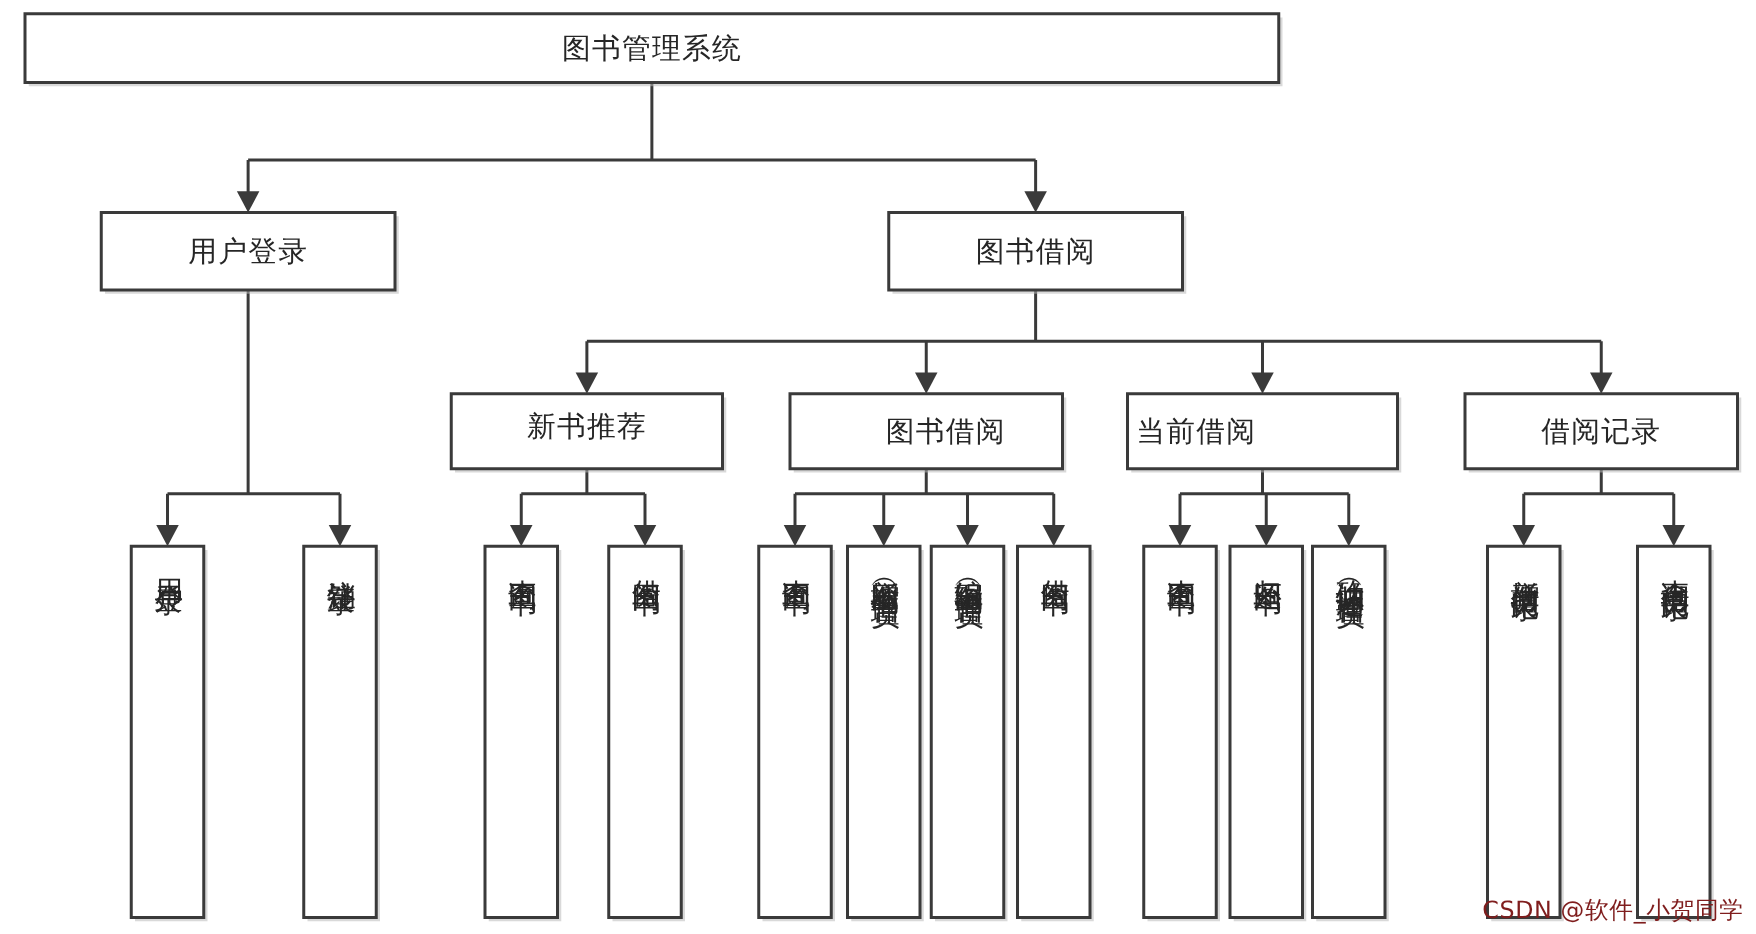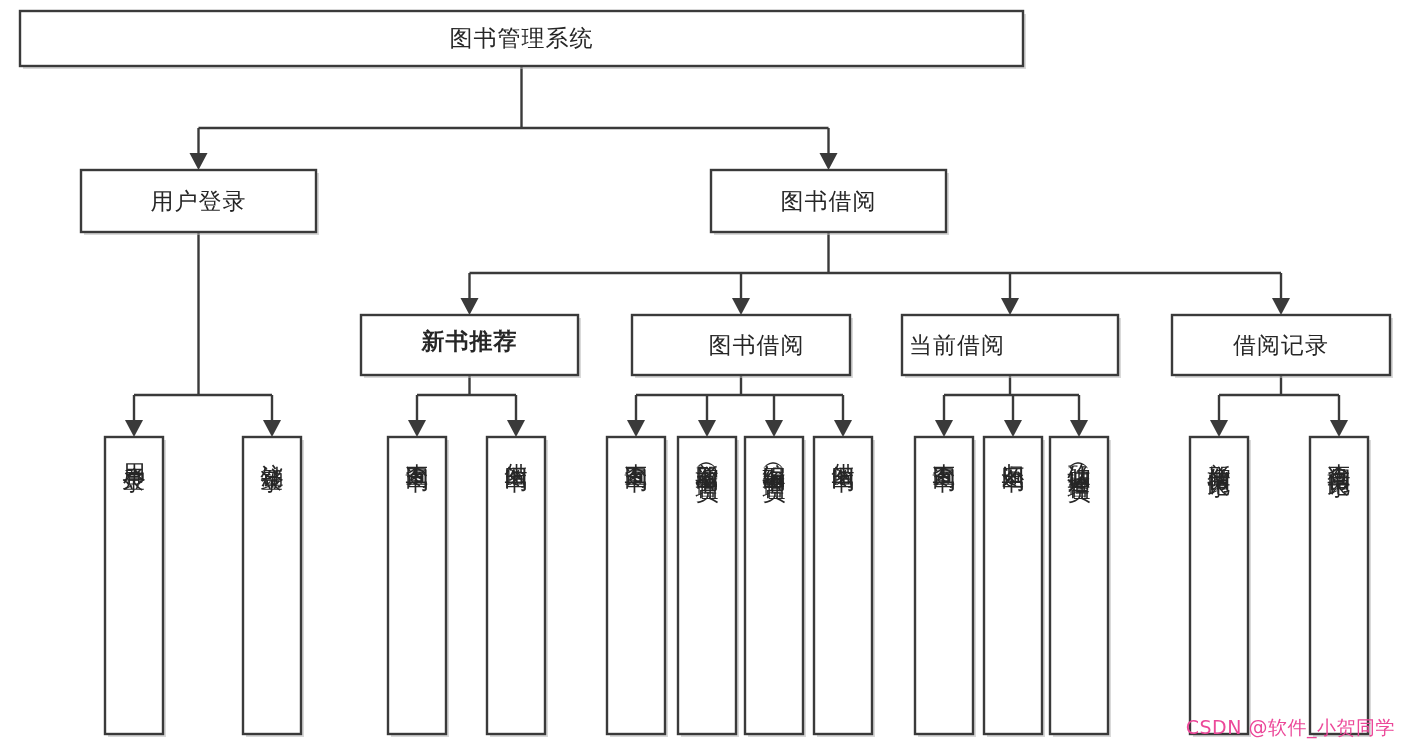--- a/index.html
+++ b/index.html
@@ -74,21 +74,21 @@
     color: #262626;
     letter-spacing: 1px;
     white-space: nowrap;
   }
   #watermark {
     position: absolute;
     right: 10px;
     bottom: 6px;
     font-family: "DejaVu Sans", "Liberation Sans", sans-serif;
     font-size: 19px;
-    color: #ec4899;
+    color: #7f1d1d;
     letter-spacing: 0.5px;
     white-space: nowrap;
     pointer-events: none;
   }
 </style>
 </head>
 <body>
 
 <div id="diagram-root">
 
@@ -248,21 +248,21 @@
   <div id="labels-layer">
       <div class="hlabel-wrap" style="left: 20px; top: 11px; width: 1003px; height: 55px;">
         <div class="hlabel-text">图书管理系统</div>
       </div>
       <div class="hlabel-wrap" style="left: 81px; top: 170px; width: 235px; height: 62px;">
         <div class="hlabel-text">用户登录</div>
       </div>
       <div class="hlabel-wrap" style="left: 711px; top: 170px; width: 235px; height: 62px;">
         <div class="hlabel-text">图书借阅</div>
       </div>
-      <div class="hlabel-wrap" style="left: 361px; top: 315px; width: 217px; height: 52px; font-weight: bold;">
+      <div class="hlabel-wrap" style="left: 361px; top: 315px; width: 217px; height: 52px;">
         <div class="hlabel-text">新书推荐</div>
       </div>
       <div class="hlabel-wrap" style="left: 632px; top: 315px; width: 249px; height: 60px;">
         <div class="hlabel-text">图书借阅</div>
       </div>
       <div class="hlabel-wrap" style="left: 849px; top: 315px; width: 216px; height: 60px;">
         <div class="hlabel-text">当前借阅</div>
       </div>
       <div class="hlabel-wrap" style="left: 1172px; top: 315px; width: 218px; height: 60px;">
         <div class="hlabel-text">借阅记录</div>

